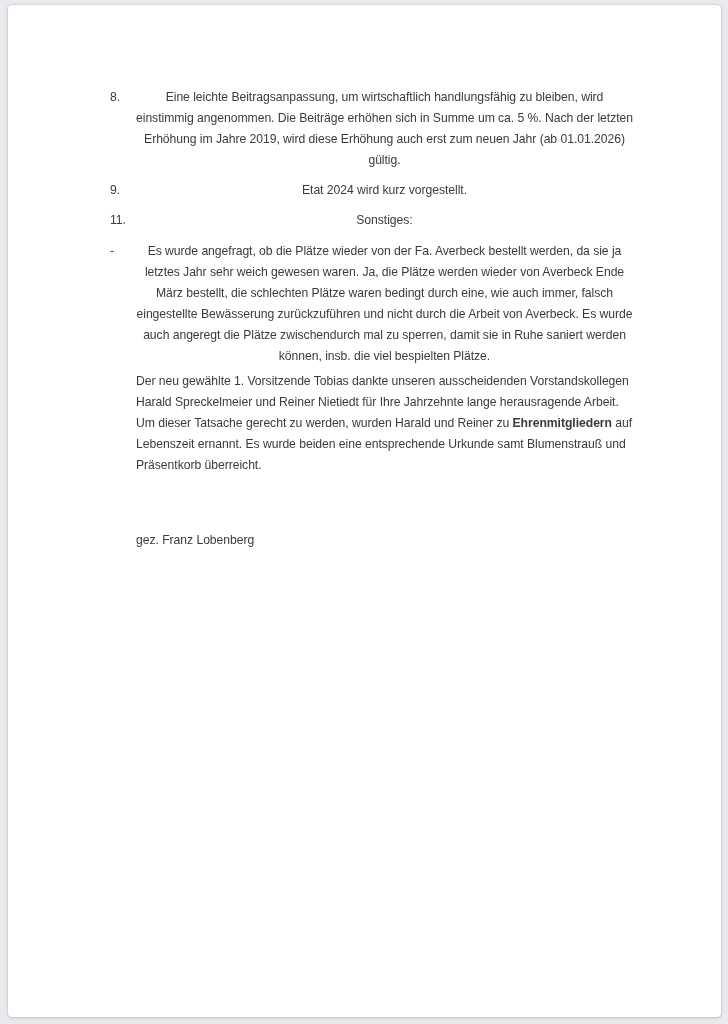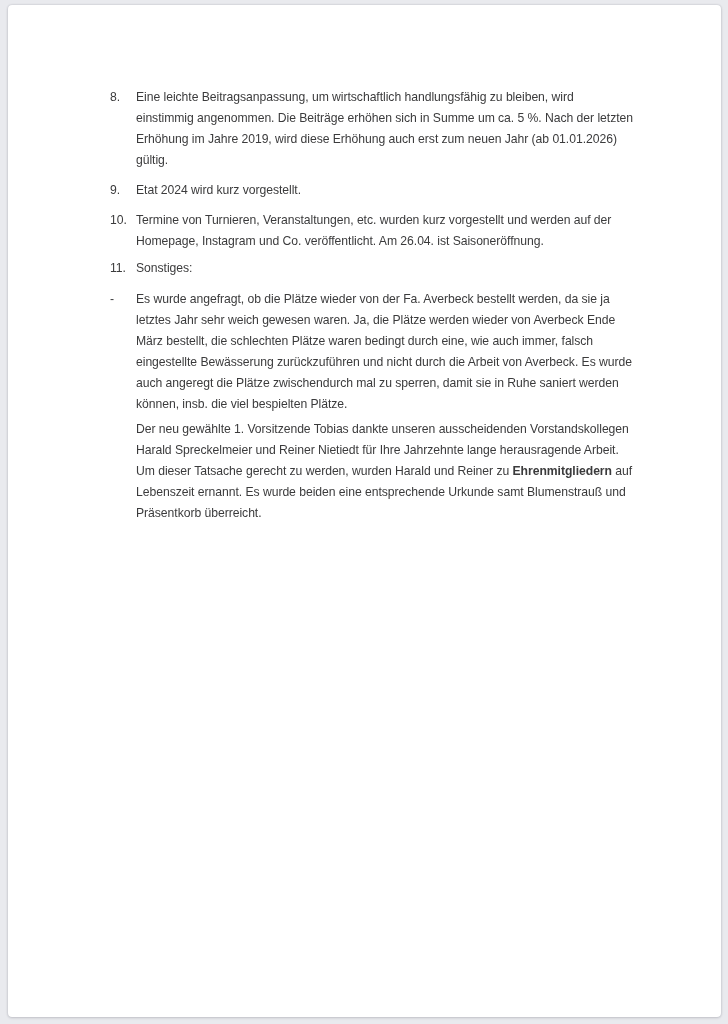--- a/index.html
+++ b/index.html
@@ -38,20 +38,21 @@
     display: flex;
     align-items: flex-start;
   }
   .doc-item .marker {
     flex: 0 0 26px;
     width: 26px;
   }
   .doc-item .item-text {
     flex: 0 0 497px;
     width: 497px;
+    text-align: center;
   }
   .mb-a { margin-bottom: 9px; }
   .mb-b { margin-bottom: 9px; }
   .mb-c { margin-bottom: 6px; }
   .mb-d { margin-bottom: 10px; }
   .mb-e { margin-bottom: 4px; }
   .closing {
     margin: 0 0 0 26px;
     width: 497px;
   }
@@ -71,32 +72,29 @@
     <div class="doc-item mb-a">
       <div class="marker">8.</div>
       <div class="item-text">Eine leichte Beitragsanpassung, um wirtschaftlich handlungsfähig zu bleiben, wird einstimmig angenommen. Die Beiträge erhöhen sich in Summe um ca. 5 %. Nach der letzten Erhöhung im Jahre 2019, wird diese Erhöhung auch erst zum neuen Jahr (ab 01.01.2026) gültig.</div>
     </div>
 
     <div class="doc-item mb-b">
       <div class="marker">9.</div>
       <div class="item-text">Etat 2024 wird kurz vorgestellt.</div>
     </div>
 
-    <div class="doc-item mb-c">
-      <div class="marker">10.</div>
-      <div class="item-text">Termine von Turnieren, Veranstaltungen, etc. wurden kurz vorgestellt und werden auf der Homepage, Instagram und Co. veröffentlicht. Am 26.04. ist Saisoneröffnung.</div>
-    </div>
 
     <div class="doc-item mb-d">
       <div class="marker">11.</div>
       <div class="item-text">Sonstiges:</div>
     </div>
 
     <div class="doc-item mb-e">
       <div class="marker">-</div>
       <div class="item-text">Es wurde angefragt, ob die Plätze wieder von der Fa. Averbeck bestellt werden, da sie ja letztes Jahr sehr weich gewesen waren. Ja, die Plätze werden wieder von Averbeck Ende März bestellt, die schlechten Plätze waren bedingt durch eine, wie auch immer, falsch eingestellte Bewässerung zurückzuführen und nicht durch die Arbeit von Averbeck. Es wurde auch angeregt die Plätze zwischendurch mal zu sperren, damit sie in Ruhe saniert werden können, insb. die viel bespielten Plätze.</div>
     </div>
 
     <p class="closing"><span>Der neu gewählte 1. Vorsitzende Tobias dankte unseren ausscheidenden Vorstandskollegen </span><span class="bold">Harald Spreckelmeier</span><span> und </span><span class="bold">Reiner Nietiedt</span><span> für Ihre Jahrzehnte lange herausragende Arbeit. Um dieser Tatsache gerecht zu werden, wurden Harald und Reiner zu </span><span class="bold-underline">Ehrenmitgliedern</span><span> auf Lebenszeit ernannt. Es wurde beiden eine entsprechende Urkunde samt Blumenstrauß und Präsentkorb überreicht.</span></p>
 
+    <p class="signature">gez. Franz Lobenberg</p>
 
   </div>
 </div>
 
 </body></html>

